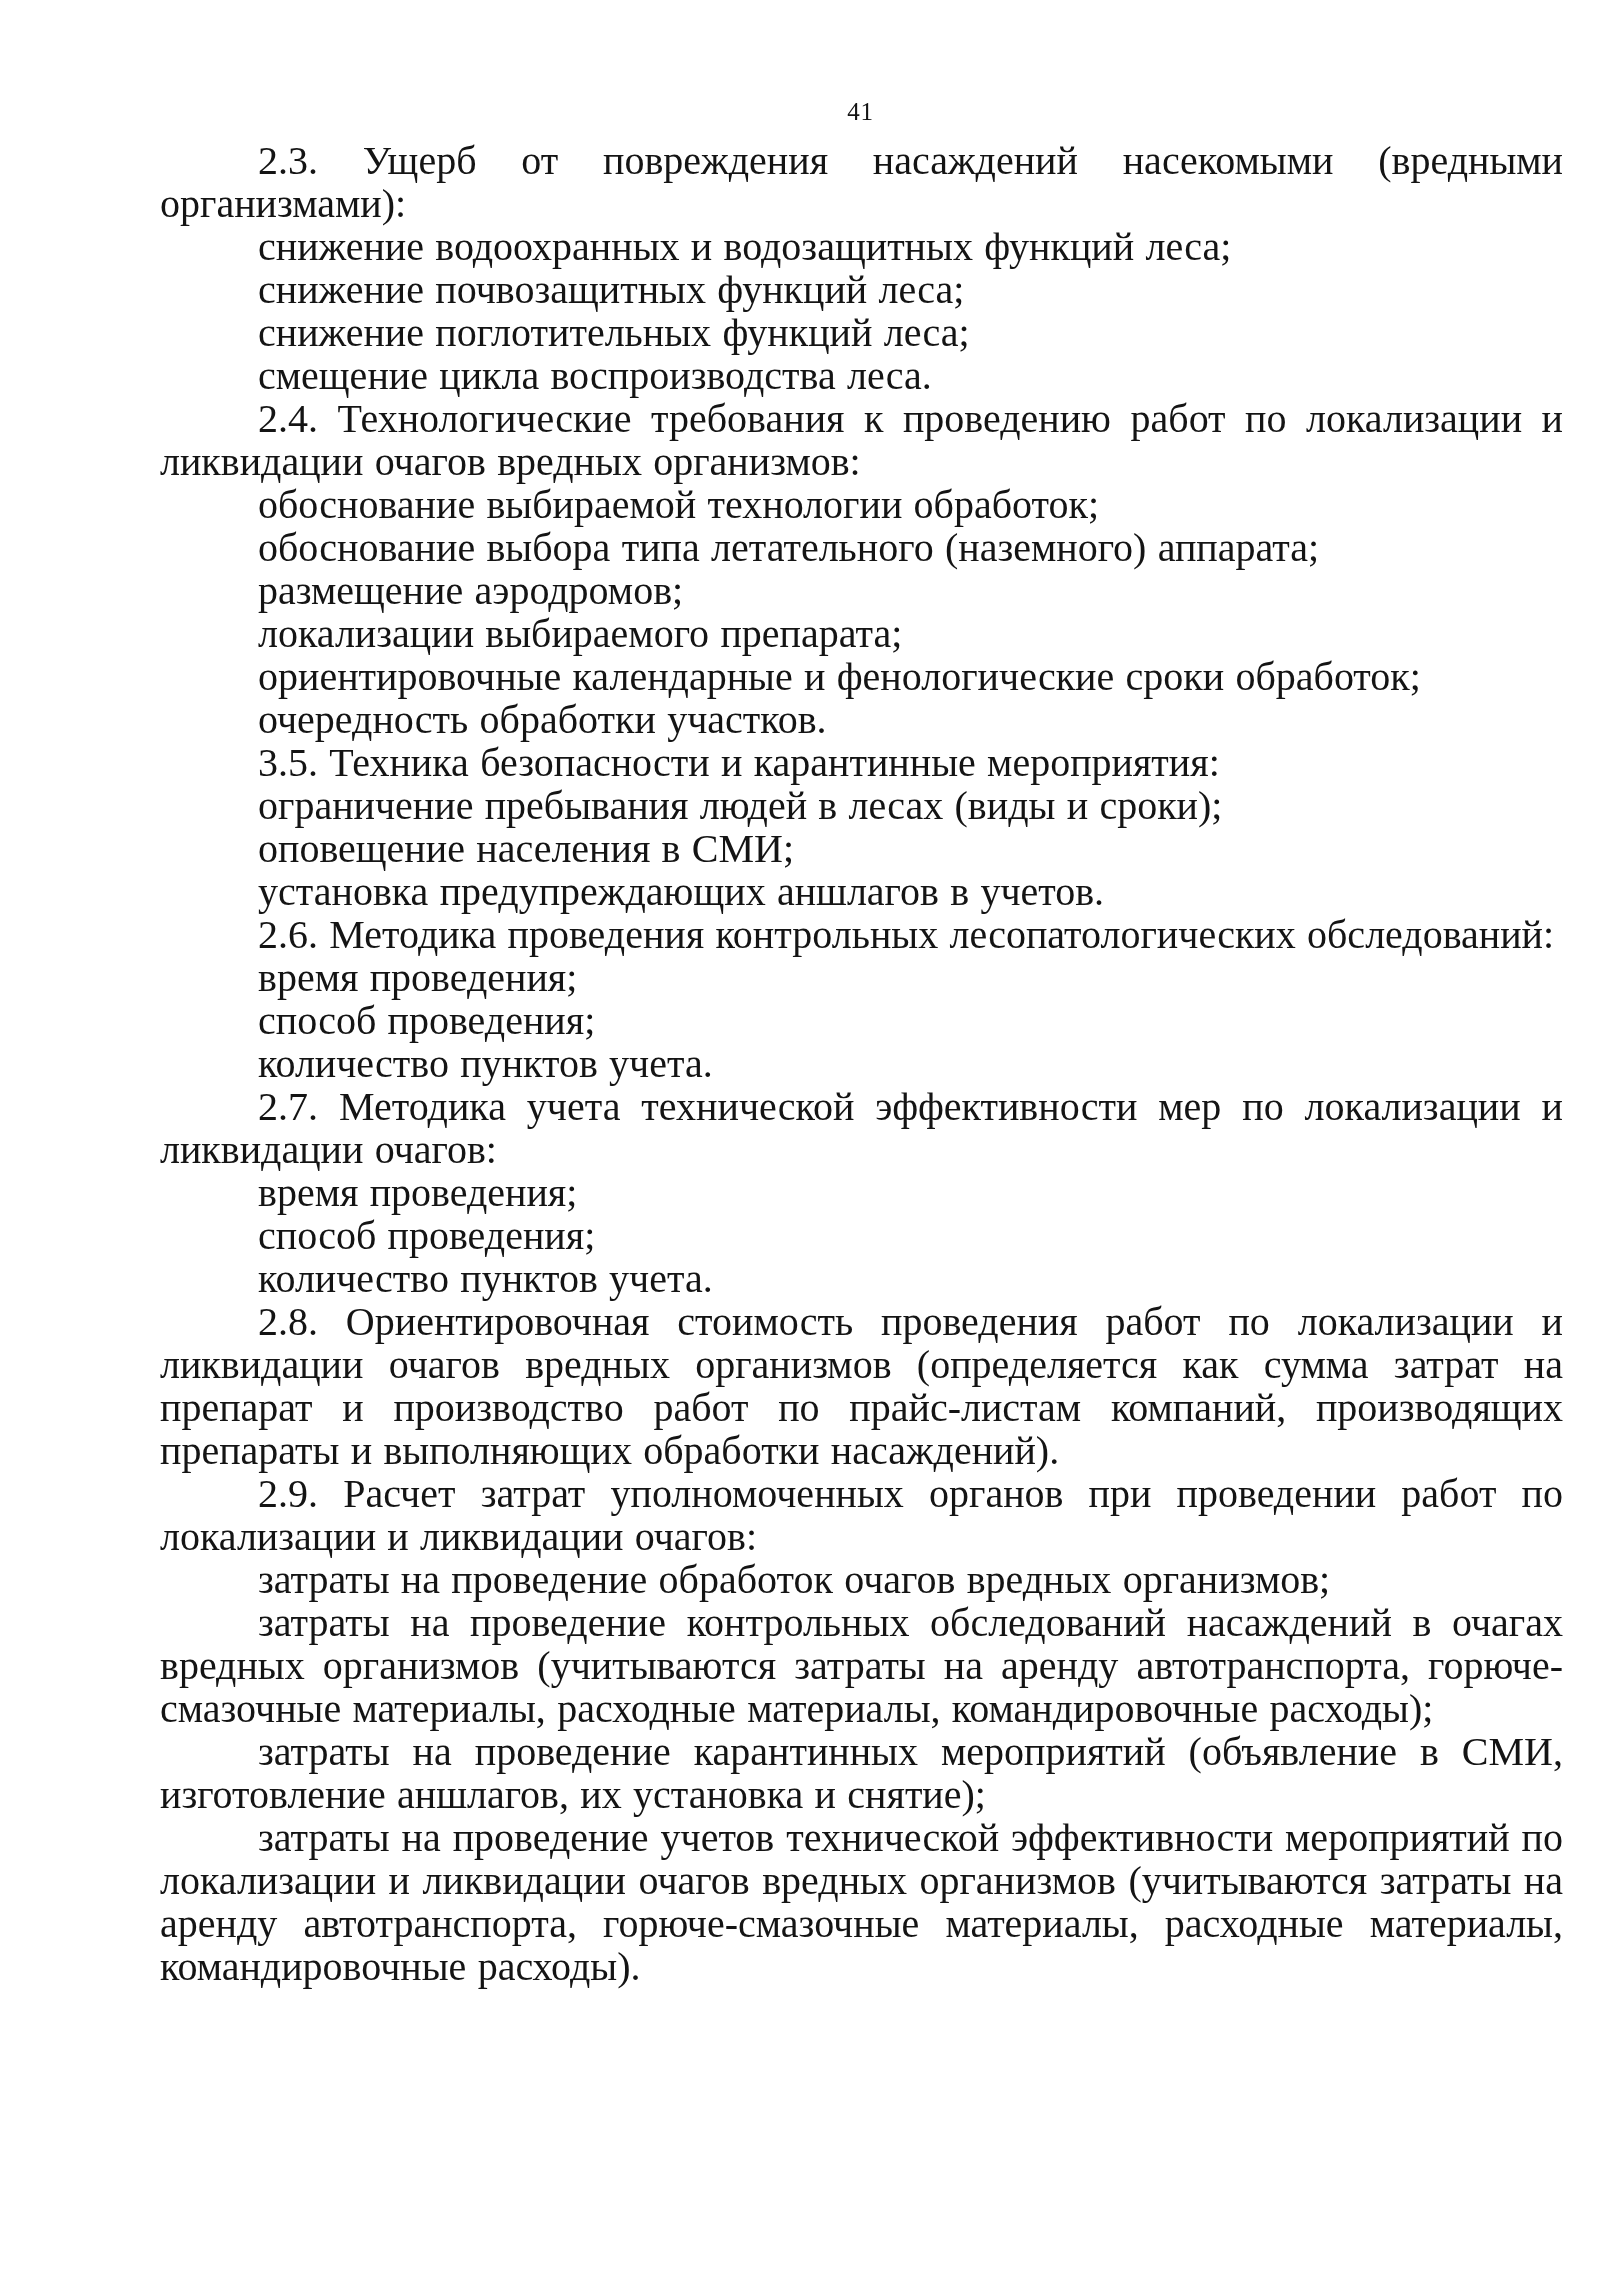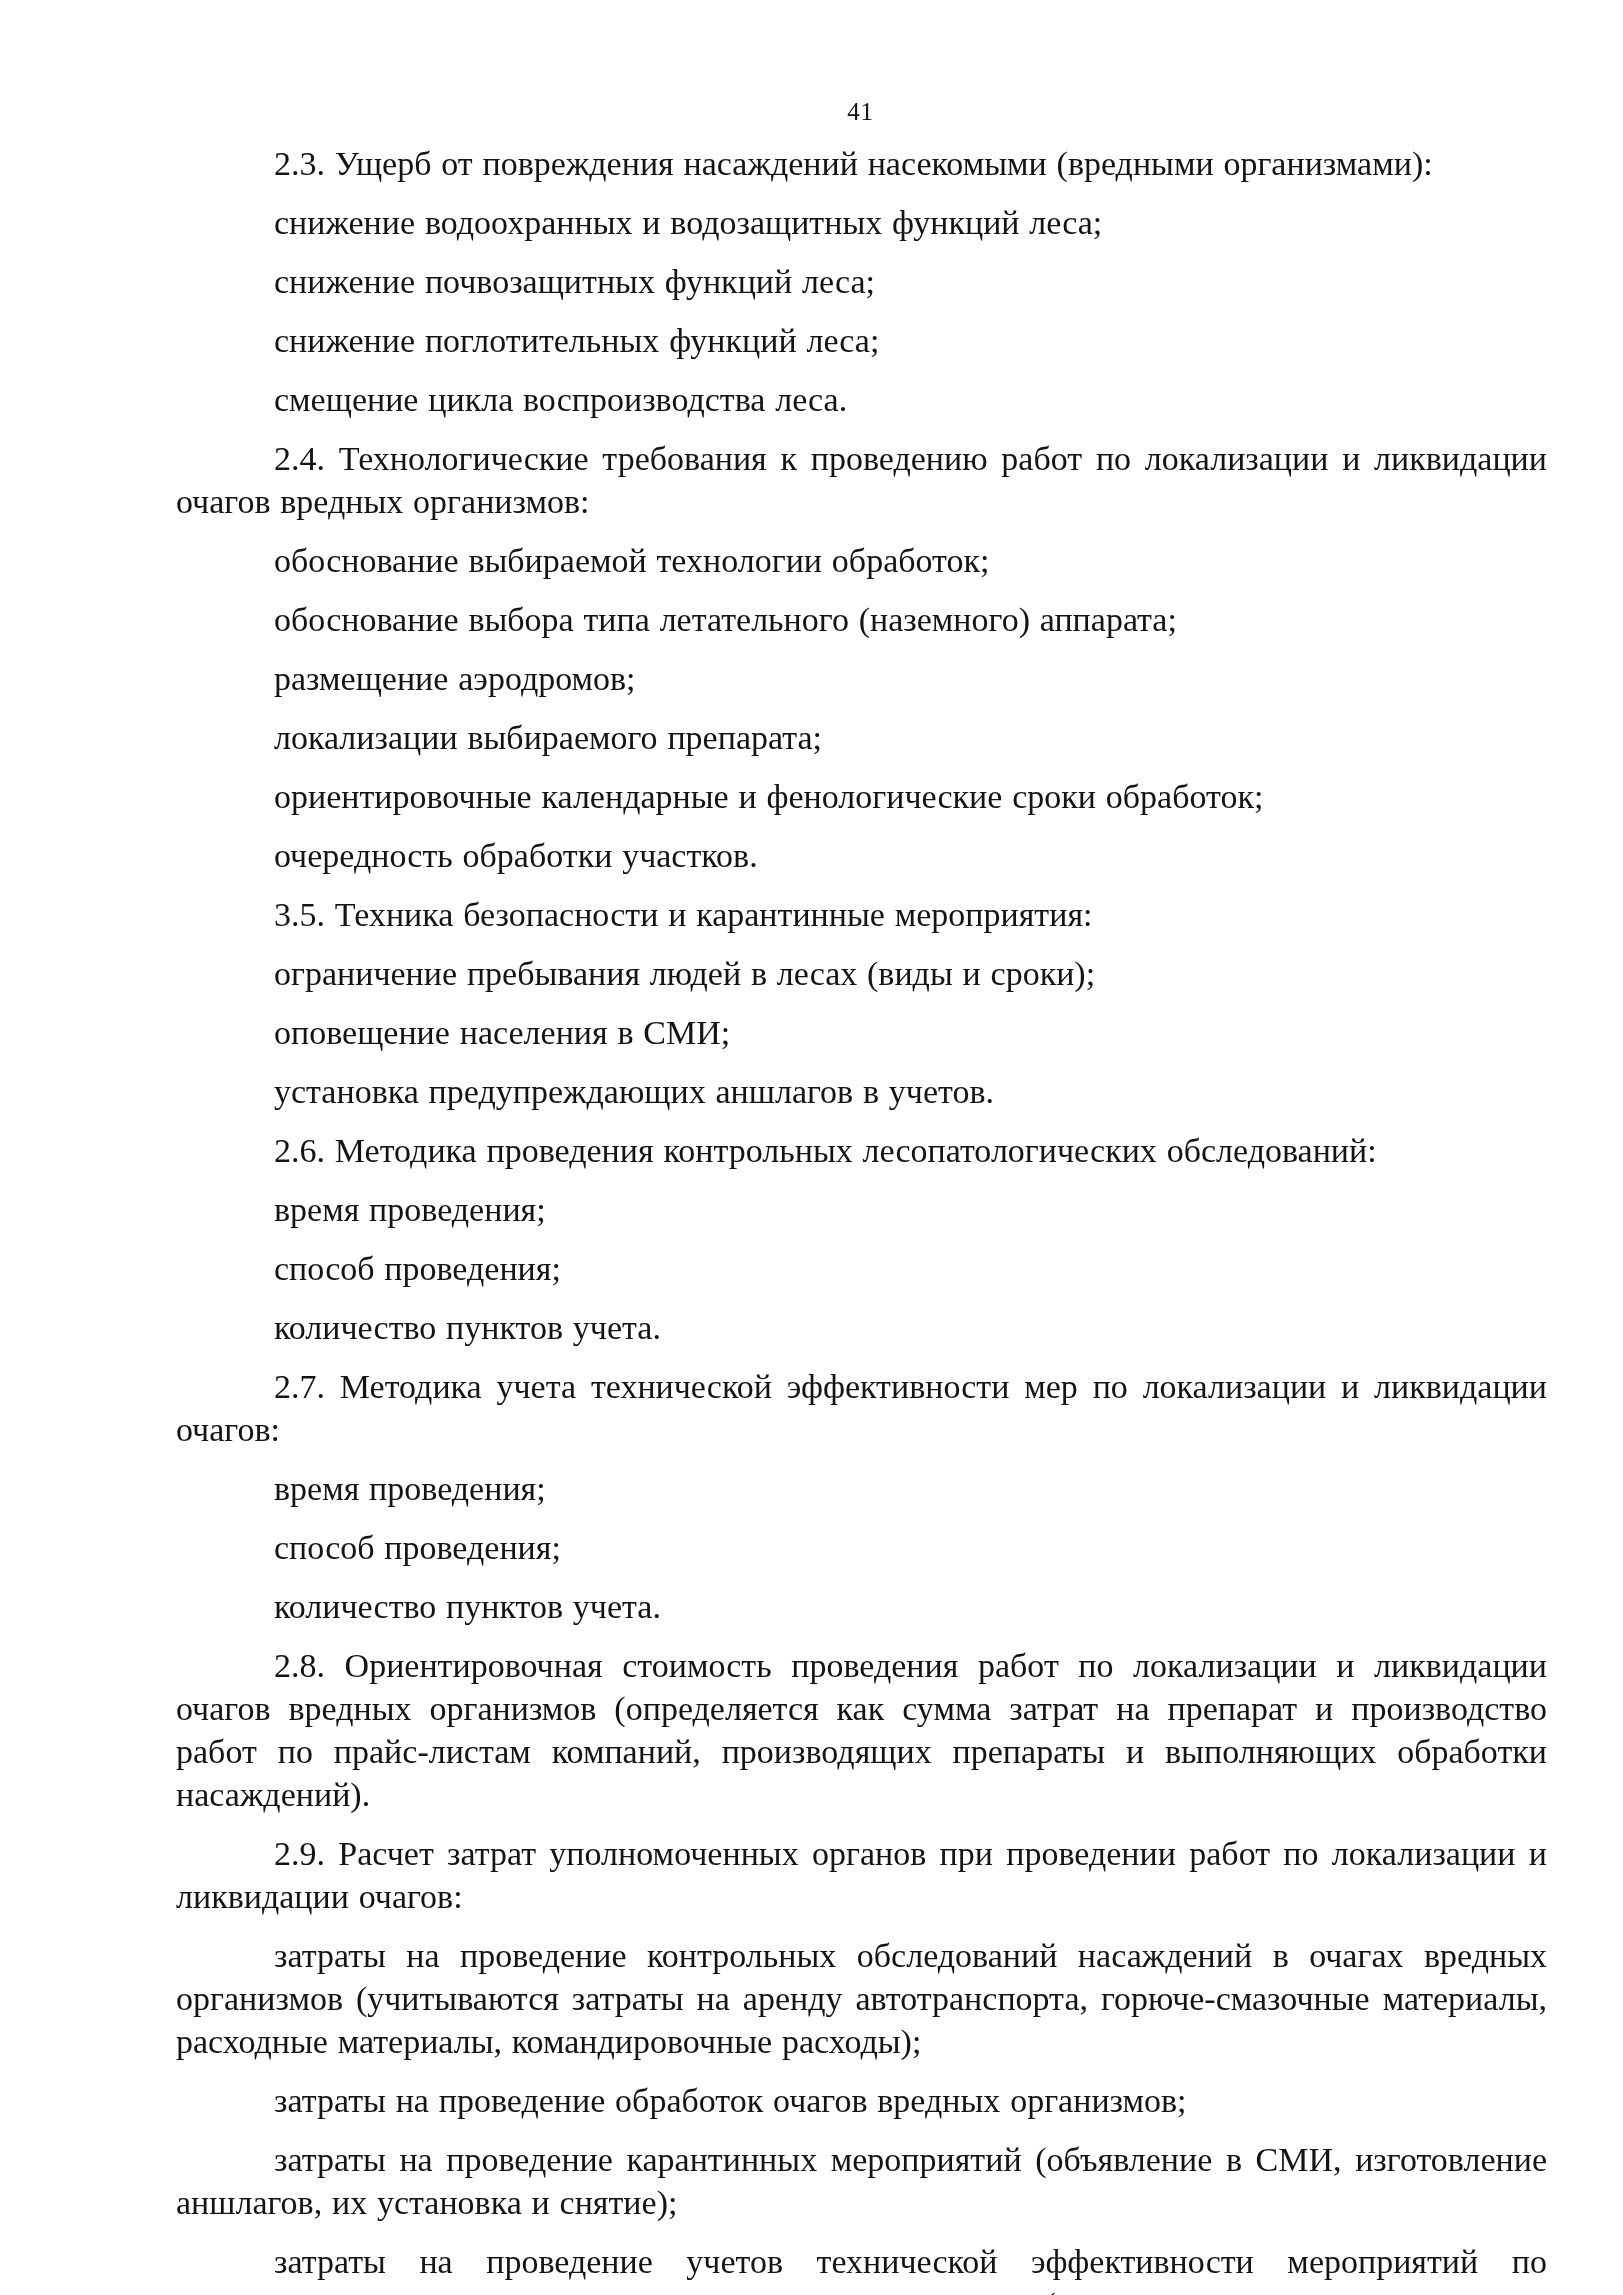--- a/index.html
+++ b/index.html
@@ -25,22 +25,22 @@
     text-align: center;
     font-size: 25px;
     line-height: 29px;
     margin: 0 0 13px 0;
     letter-spacing: 0.7px;
   }
   .doc-body {
     width: 1403px;
   }
   .para {
-    margin: 16px;
-    font-size: 34px;
+    margin: 0;
+    font-size: 40px;
     line-height: 43px;
     text-align: justify;
     text-indent: 98px;
     word-spacing: 1.3px;
   }
 </style>
 </head>
 <body>
 
 <div class="page">
@@ -65,19 +65,19 @@
       <p class="para">2.6. Методика проведения контрольных лесопатологических обследований:</p>
       <p class="para">время проведения;</p>
       <p class="para">способ проведения;</p>
       <p class="para">количество пунктов учета.</p>
       <p class="para">2.7. Методика учета технической эффективности мер по локализации и ликвидации очагов:</p>
       <p class="para">время проведения;</p>
       <p class="para">способ проведения;</p>
       <p class="para">количество пунктов учета.</p>
       <p class="para">2.8. Ориентировочная стоимость проведения работ по локализации и ликвидации очагов вредных организмов (определяется как сумма затрат на препарат и производство работ по прайс-листам компаний, производящих препараты и выполняющих обработки насаждений).</p>
       <p class="para">2.9. Расчет затрат уполномоченных органов при проведении работ по локализации и ликвидации очагов:</p>
+      <p class="para">затраты на проведение обработок очагов вредных организмов;</p>
       <p class="para">затраты на проведение контрольных обследований насаждений в очагах вредных организмов (учитываются затраты на аренду автотранспорта, горюче-смазочные материалы, расходные материалы, командировочные расходы);</p>
-      <p class="para">затраты на проведение обработок очагов вредных организмов;</p>
       <p class="para">затраты на проведение карантинных мероприятий (объявление в СМИ, изготовление аншлагов, их установка и снятие);</p>
       <p class="para">затраты на проведение учетов технической эффективности мероприятий по локализации и ликвидации очагов вредных организмов (учитываются затраты на аренду автотранспорта, горюче-смазочные материалы, расходные материалы, командировочные расходы).</p>
     </div>
 </div>
 
 
 </body></html>

